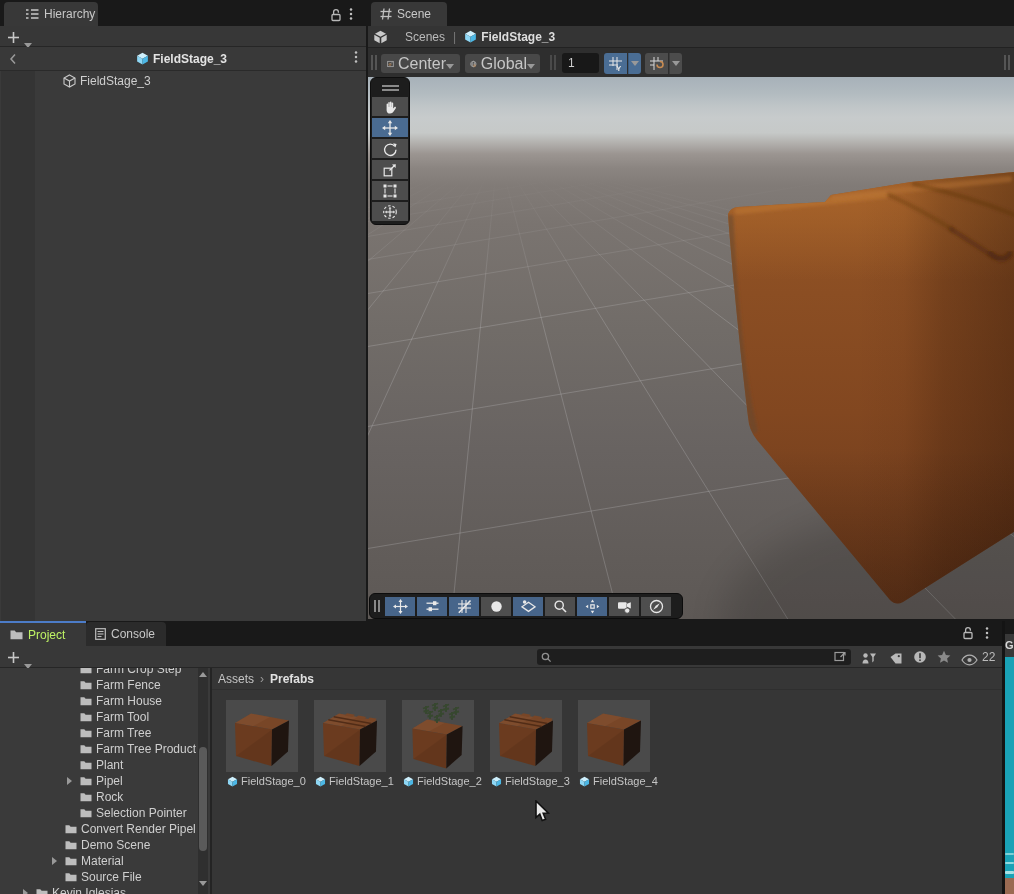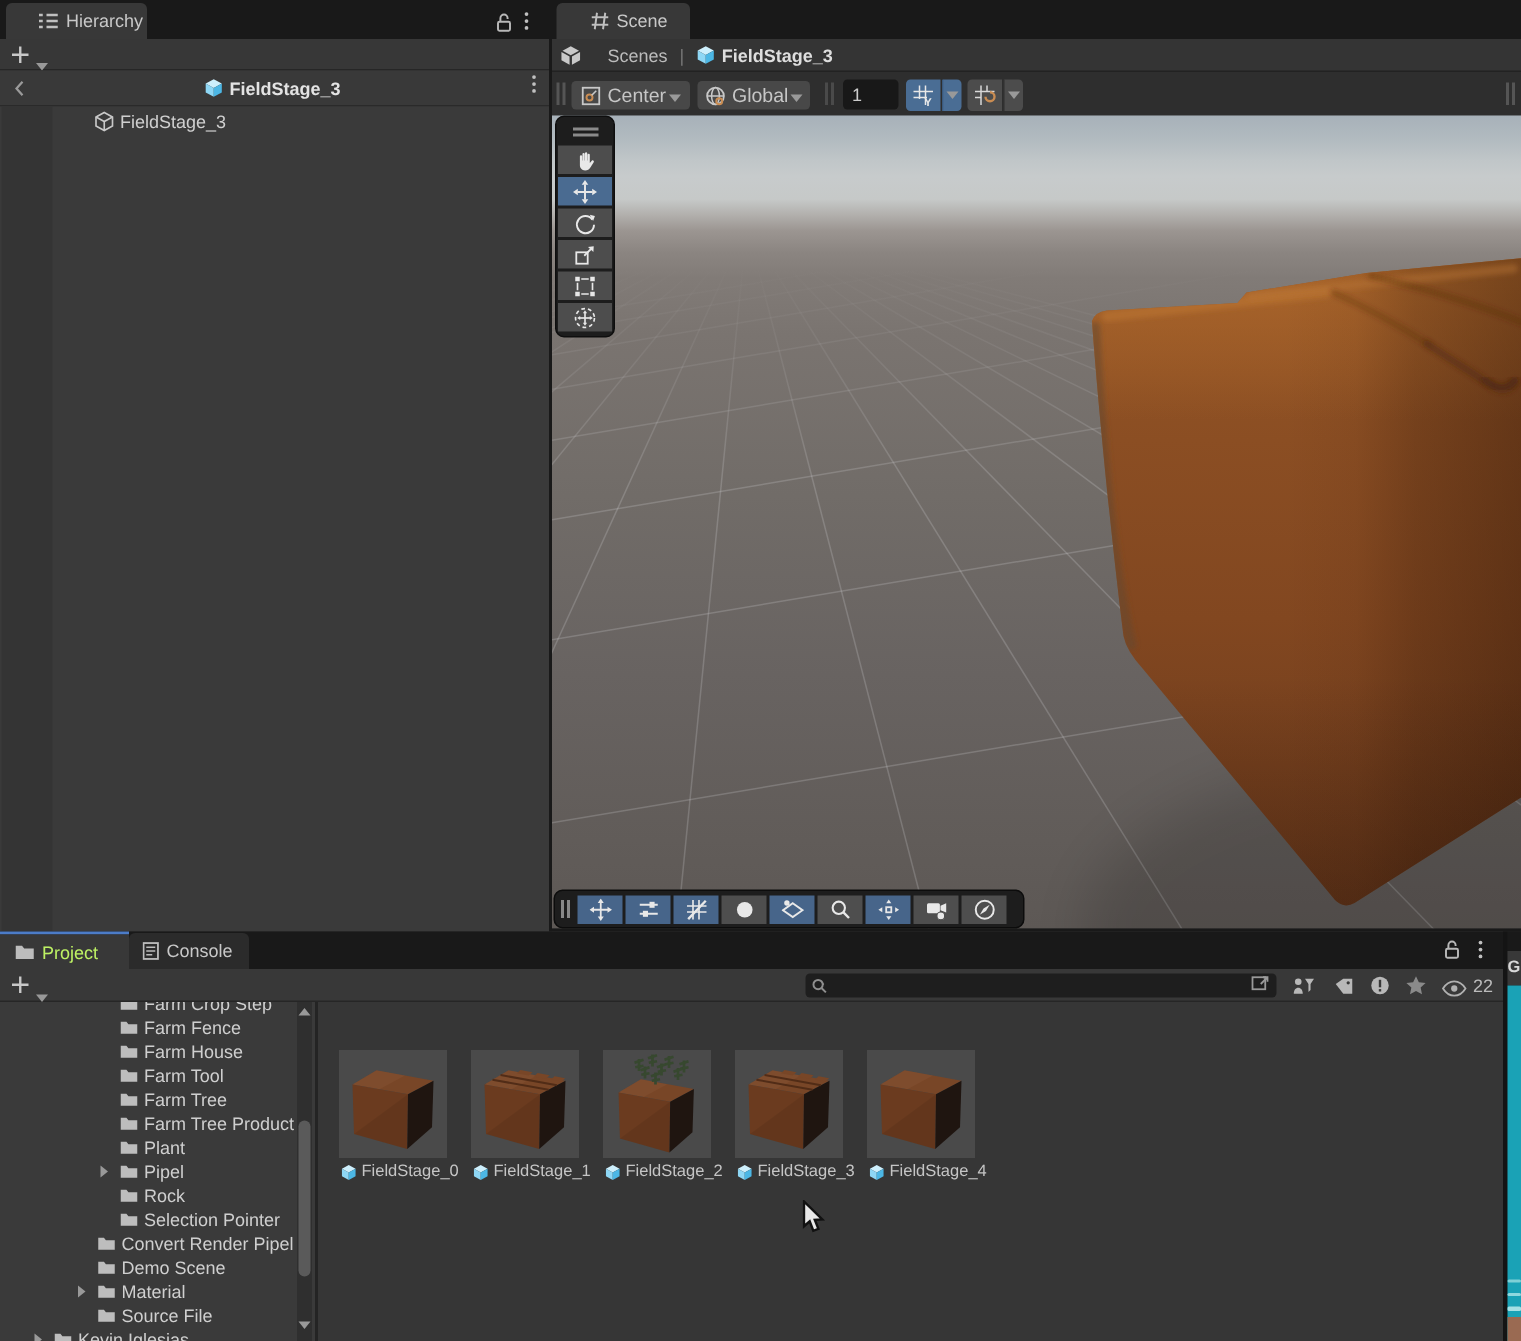--- a/index.html
+++ b/index.html
@@ -1,19 +1,19 @@
 <!DOCTYPE html>
 <html><head><meta charset="utf-8"><style>
 *{margin:0;padding:0;box-sizing:border-box}
 body{width:1014px;height:894px;background:#191919;font-family:"Liberation Sans",sans-serif;position:relative;overflow:hidden}
 .abs{position:absolute}
 .row{display:flex;align-items:center}
 .caret{width:0;height:0;border-left:4px solid transparent;border-right:4px solid transparent;border-top:5px solid #999;display:inline-block}
 .tab{position:absolute;top:2px;height:24px;border-radius:4px 4px 0 0;display:flex;align-items:center;font-size:12px;color:#c8c8c8}
-.btn{position:absolute;background:#484848;border-radius:3px;display:flex;align-items:center;font-size:13px;color:#c6c6c6}
+.btn{position:absolute;background:#484848;border-radius:3px;display:flex;align-items:center;font-size:16px;color:#c6c6c6}
 .trow{position:absolute;height:16px;display:flex;align-items:center;font-size:12px;color:#cfcfcf;white-space:nowrap}
 .tileLabel{position:absolute;height:14px;display:flex;align-items:center;font-size:11px;color:#c5c5c5;white-space:nowrap}
 </style></head><body>
 <div class="abs" style="left:0;top:0;width:366px;height:621px;background:#383838">
 <div class="abs" style="left:0;top:0;width:366px;height:26px;background:#191919"></div>
 <div class="tab" style="left:4px;width:94px;background:#383838;padding-left:21px">
       <svg width="14" height="12" viewBox="0 0 14 12" style="">
         <g stroke="#c0c0c0" stroke-width="1.6">
           <line x1="1" y1="2" x2="3.5" y2="2"></line>
           <line x1="6" y1="2" x2="13.5" y2="2"></line>
@@ -72,21 +72,21 @@
             <path d="M6.5,1 L12,4 L12,10 L6.5,13 L1,10 L1,4 Z"></path>
             <path d="M1,4 L6.5,7 L12,4 M6.5,7 L6.5,13"></path>
           </g>
         </svg>
         <span style="margin-left:4px">FieldStage_3</span>
       </div>
     </div>
 </div>
 <div class="abs" style="left:368px;top:0;width:646px;height:621px;background:#383838">
 <div class="abs" style="left:0;top:0;width:646px;height:26px;background:#191919"></div>
-<div class="tab" style="left:3px;width:89px;background:#383838;padding-left:23px">
+<div class="tab" style="left:3px;width:76px;background:#383838;padding-left:9px">
       <svg width="12" height="12" viewBox="0 0 12 12" style="">
         <g stroke="#c0c0c0" stroke-width="1.3">
           <line x1="4" y1="0.5" x2="2.5" y2="11.5"></line>
           <line x1="9.5" y1="0.5" x2="8" y2="11.5"></line>
           <line x1="0.5" y1="3.5" x2="11.5" y2="3.5"></line>
           <line x1="0.5" y1="8.5" x2="11.5" y2="8.5"></line>
         </g>
       </svg>
       <span style="margin-left:5px">Scene</span>
     </div>
@@ -600,20 +600,25 @@
         </span>
         <span style="position:absolute;left:52px">Kevin Iglesias</span>
       </div>
 <div class="abs" style="left:198px;top:0;width:10px;height:226px;background:#2f2f2f"></div>
 <div class="abs" style="left:199px;top:79px;width:8px;height:104px;background:#5a5a5a;border-radius:4px"></div>
 <div class="abs" style="left:199px;top:4px;width:0;height:0;border-left:4px solid transparent;border-right:4px solid transparent;border-bottom:5px solid #999"></div>
 <div class="abs" style="left:199px;top:213px;width:0;height:0;border-left:4px solid transparent;border-right:4px solid transparent;border-top:5px solid #999"></div>
 </div>
 <div class="abs" style="left:210px;top:47px;width:2px;height:226px;background:#242424"></div>
 <div class="abs" style="left:212px;top:47px;width:790px;height:226px;background:#363636">
+<div class="abs row" style="left:0;top:0;width:790px;height:22px;font-size:12px;color:#c6c6c6;border-bottom:1px solid #2f2f2f">
+        <span style="margin-left:6px">Assets</span>
+        <span style="margin:0 6px;color:#999">›</span>
+        <b style="color:#e0e0e0">Prefabs</b>
+      </div>
 <div class="abs" style="left:14px;top:32px;width:72px;height:72px;background:#4a4a4a"><svg width="72" height="72" viewBox="0 0 72 72" style="">
           <path d="M9,23 L25,13.5 L63,20.5 L46,29.5 Z" fill="#784627"></path>
           <path d="M9,23 L46,29.5 L45.5,66 L10,56 Z" fill="#6b3b1f"></path>
           <path d="M46,29.5 L63,20.5 L62,51.5 L45.5,66 Z" fill="#1f1510"></path>
           <path d="M10,56 L46,29.5 L45.5,66 Z" fill="rgba(0,0,0,0.07)"></path>
           <path d="M9,23 L25,13.5 L44,17 L27,26.2 Z" fill="rgba(255,200,150,0.05)"></path>
         </svg></div>
 <div class="tileLabel" style="left:15px;top:106px">
         <svg width="11" height="11" viewBox="0 0 11 11" style="">
           <g transform="scale(0.6875)">

